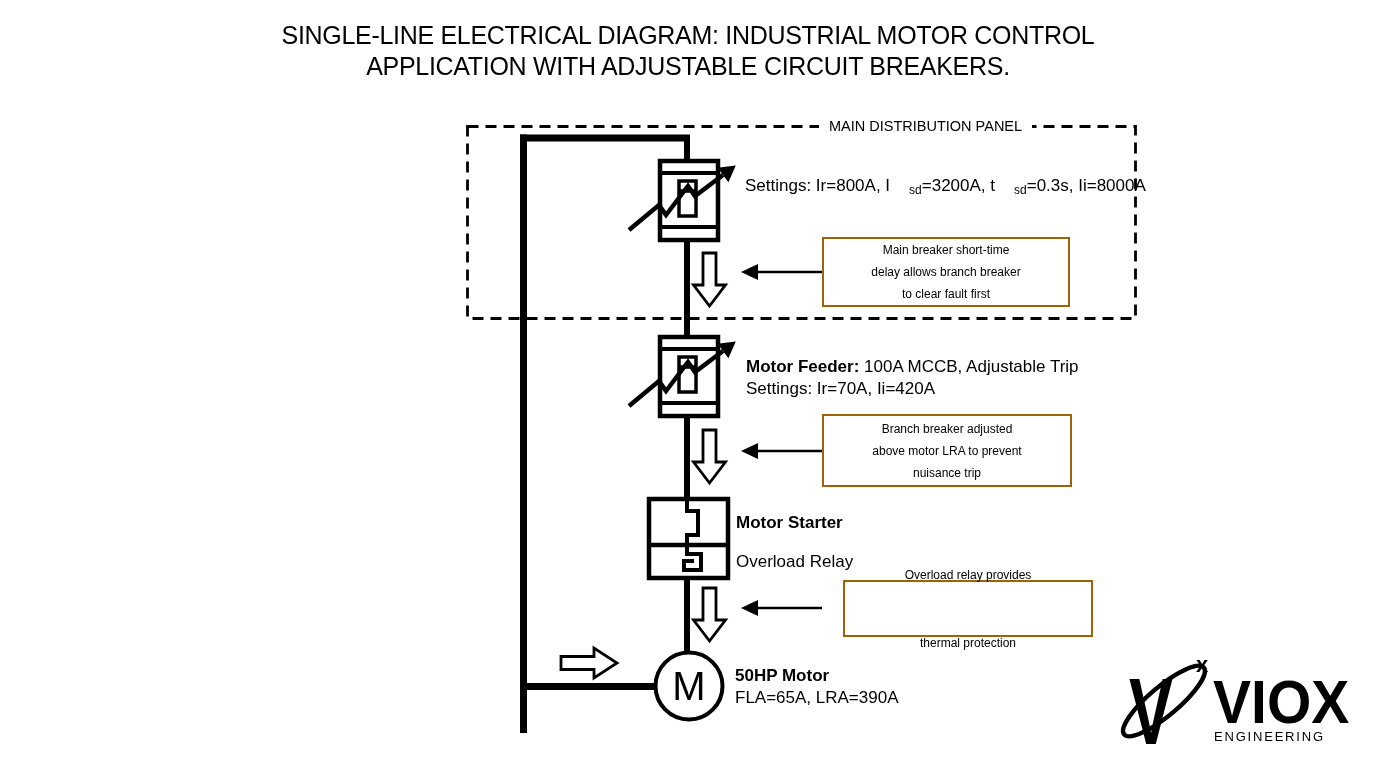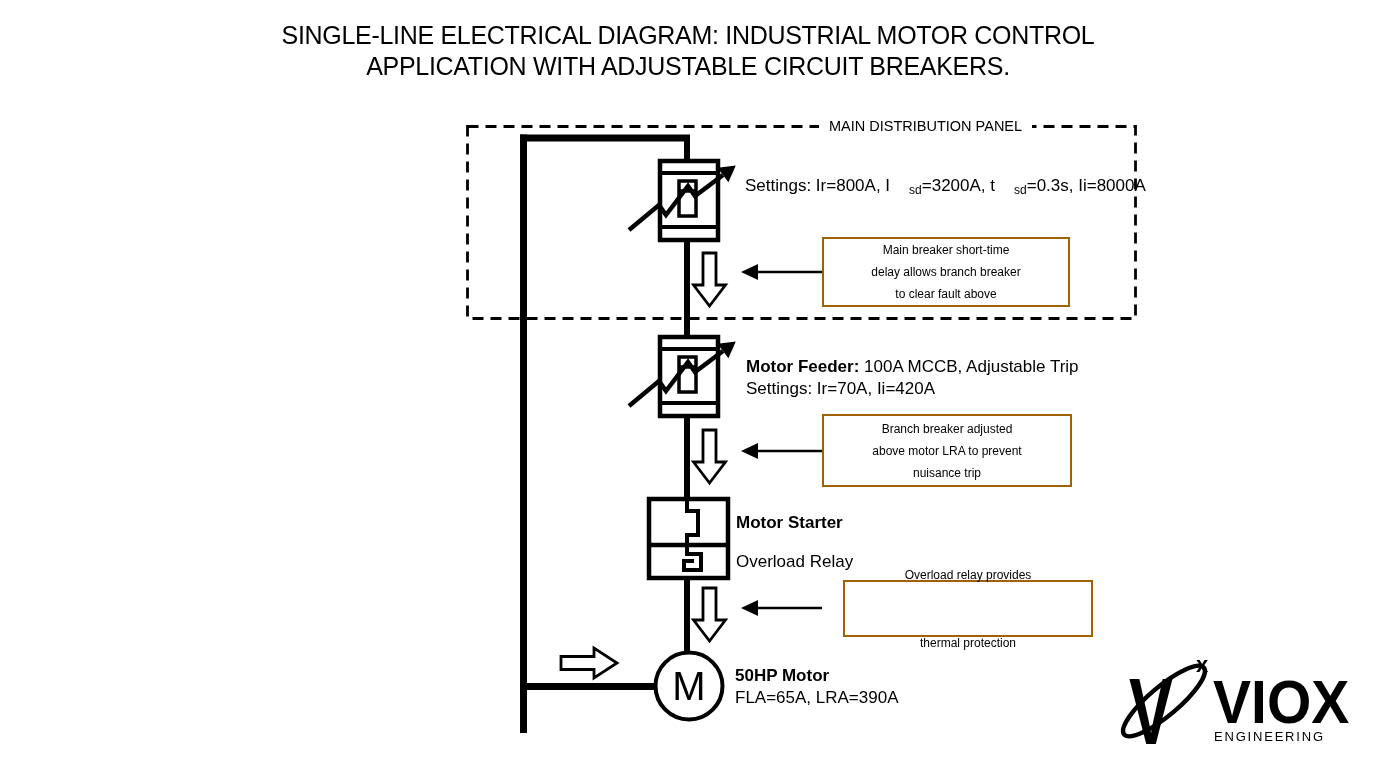--- a/index.html
+++ b/index.html
@@ -140,21 +140,21 @@
 
   <div class="txt motor-m">M</div>
   <div class="txt comp-label" style="left:735px;top:665px;">
     <div class="b">50HP Motor</div>
     <div>FLA=65A, LRA=390A</div>
   </div>
 
   <div class="note note1">
     <div>Main breaker short-time</div>
     <div>delay allows branch breaker</div>
-    <div>to clear fault above</div>
+    <div>to clear fault first</div>
   </div>
   <div class="note note2">
     <div>Branch breaker adjusted</div>
     <div>above motor LRA to prevent</div>
     <div>nuisance trip</div>
   </div>
   <div class="note note3">
     <div>Overload relay provides</div>
     <div>thermal protection</div>
   </div>

